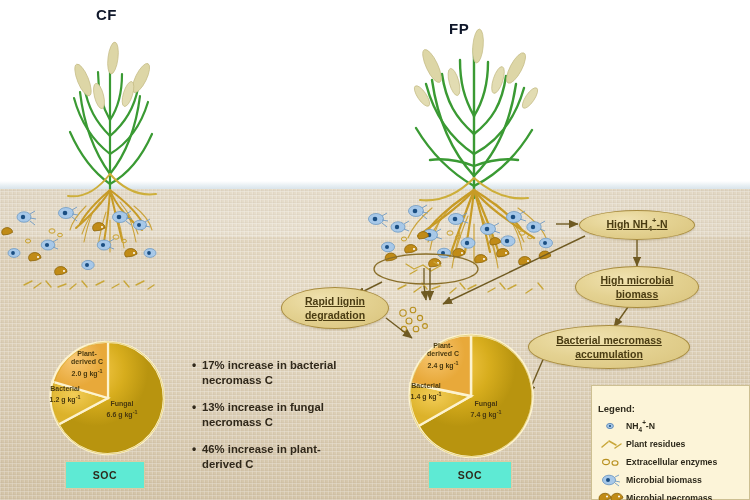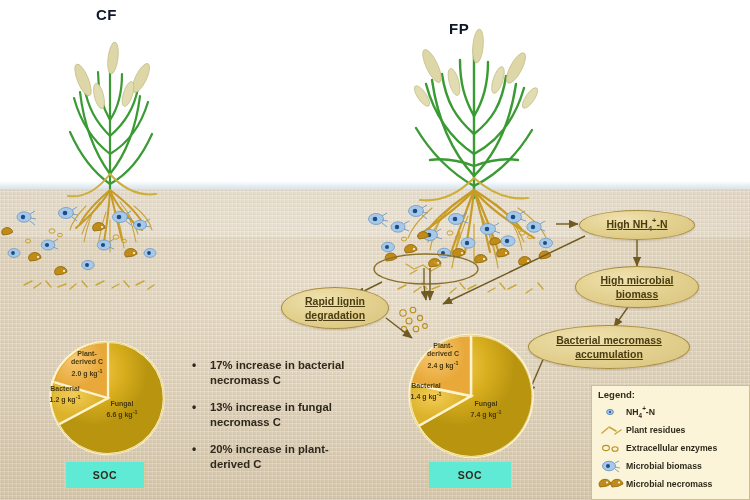--- a/index.html
+++ b/index.html
@@ -42,33 +42,33 @@
     padding:2px 4px;box-sizing:border-box;text-decoration:underline;
   }
   .node sup{font-size:7.5px;vertical-align:super;}
   .node sub{font-size:7.5px;vertical-align:sub;}
 
   
   .bullets{position:absolute;left:192px;top:358px;width:190px;}
   .bullet{display:flex;font-size:11.3px;font-weight:bold;color:#30281a;
      line-height:14.5px;margin-bottom:13px;}
   .bullet .dot{width:10px;flex:0 0 10px;font-size:12px;line-height:14px;}
-  .bullet .btx{flex:1;margin-left:8px;}
+  .bullet .btx{flex:1;}
   .soc{
     position:absolute;background:#5eead4;border:1px solid #d9cda4;
     font-size:10.5px;font-weight:bold;color:#2f2a1c;text-align:center;
     display:flex;align-items:center;justify-content:center;letter-spacing:.5px;
   }
   .plab{position:absolute;font-size:7px;font-weight:bold;color:#4a3a10;
      line-height:8.4px;text-align:center;}
   .plab sup{font-size:5.4px;}
 
   
   .legend{position:absolute;left:591px;top:385px;width:159px;height:115px;
-     background:#fcf4d8;border:1px solid #cdbf92;box-sizing:border-box;padding:3px 6px;}
+     background:#fcf4d8;border:1px solid #cdbf92;box-sizing:border-box;padding:17px 6px;}
   .legend .ltitle{font-size:9.5px;font-weight:bold;color:#2e2a1c;margin-bottom:3px;}
   .lrow{display:flex;align-items:center;height:18px;}
   .lico{width:28px;flex:0 0 28px;height:16px;position:relative;}
   .ltxt{font-size:8.7px;color:#2e2a1c;font-weight:bold;}
   .ltxt sub{font-size:6.4px;} .ltxt sup{font-size:6.4px;}
 
   svg{overflow:visible;}
 </style>
 </head>
 <body>
@@ -476,21 +476,21 @@
     <div class="bullet">
       <span class="dot">•</span>
       <span class="btx">
         <span>13% increase in fungal</span><br>
         <span>necromass C</span>
       </span>
     </div>
     <div class="bullet">
       <span class="dot">•</span>
       <span class="btx">
-        <span>20% increase in plant-</span><br>
+        <span>46% increase in plant-</span><br>
         <span>derived C</span>
       </span>
     </div>
   </div>
 
   <div class="soc" style="left:65px;top:461px;width:78px;height:26px;">SOC</div>
 
   <svg style="position:absolute;left:47px;top:337px;" width="122" height="122" viewBox="0 0 122 122">
     <defs>
       <radialGradient id="gfun" cx="35%" cy="25%">

